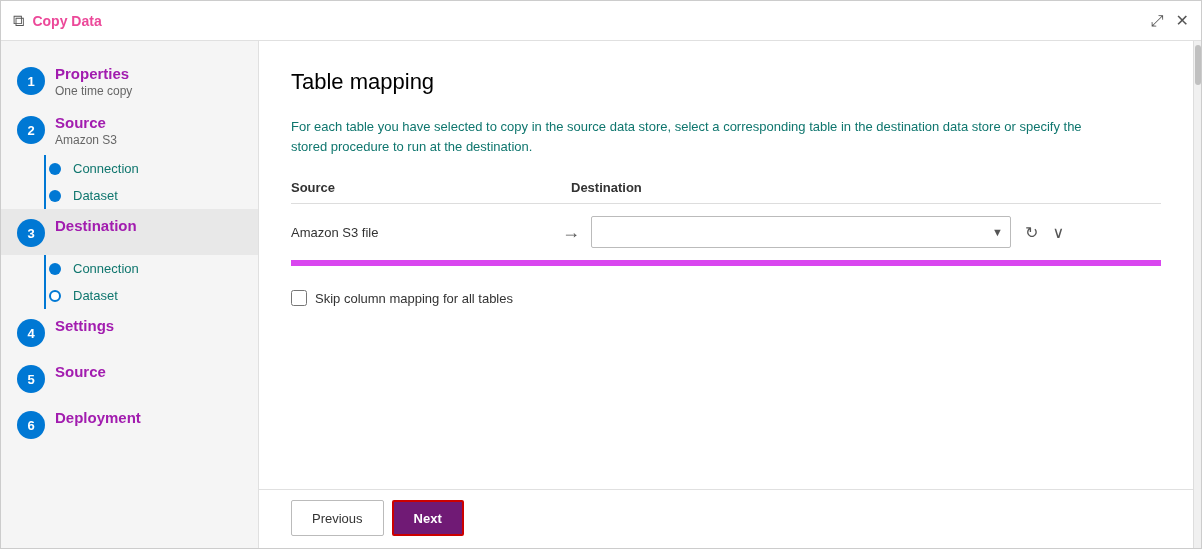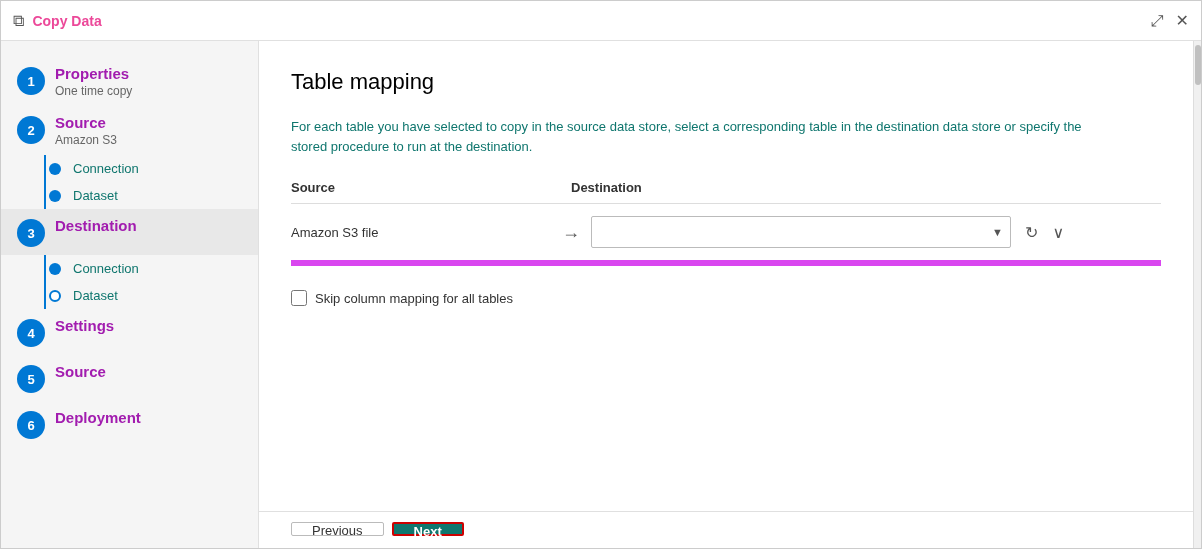--- a/index.html
+++ b/index.html
@@ -295,34 +295,34 @@
     
     .footer {
       padding: 10px 32px 12px 32px;
       border-top: 1px solid #e0e0e0;
       display: flex;
       align-items: center;
       gap: 8px;
       flex-shrink: 0;
     }
     .btn {
-      height: 14px;
+      height: 36px;
       padding: 0 20px;
       font-size: 13px;
       cursor: pointer;
       border-radius: 2px;
       font-family: inherit;
     }
     .btn-secondary {
       background: #fff;
       border: 1px solid #bbb;
       color: #333;
     }
     .btn-primary {
-      background: #0f766e;
+      background: #701a75;
       border: 2px solid #c00;
       color: #fff;
       font-weight: 600;
     }
     
     .main::-webkit-scrollbar { width: 8px; }
     .main::-webkit-scrollbar-track { background: #f1f1f1; }
     .main::-webkit-scrollbar-thumb { background: #ccc; }
     
     .scrollbar-track {

